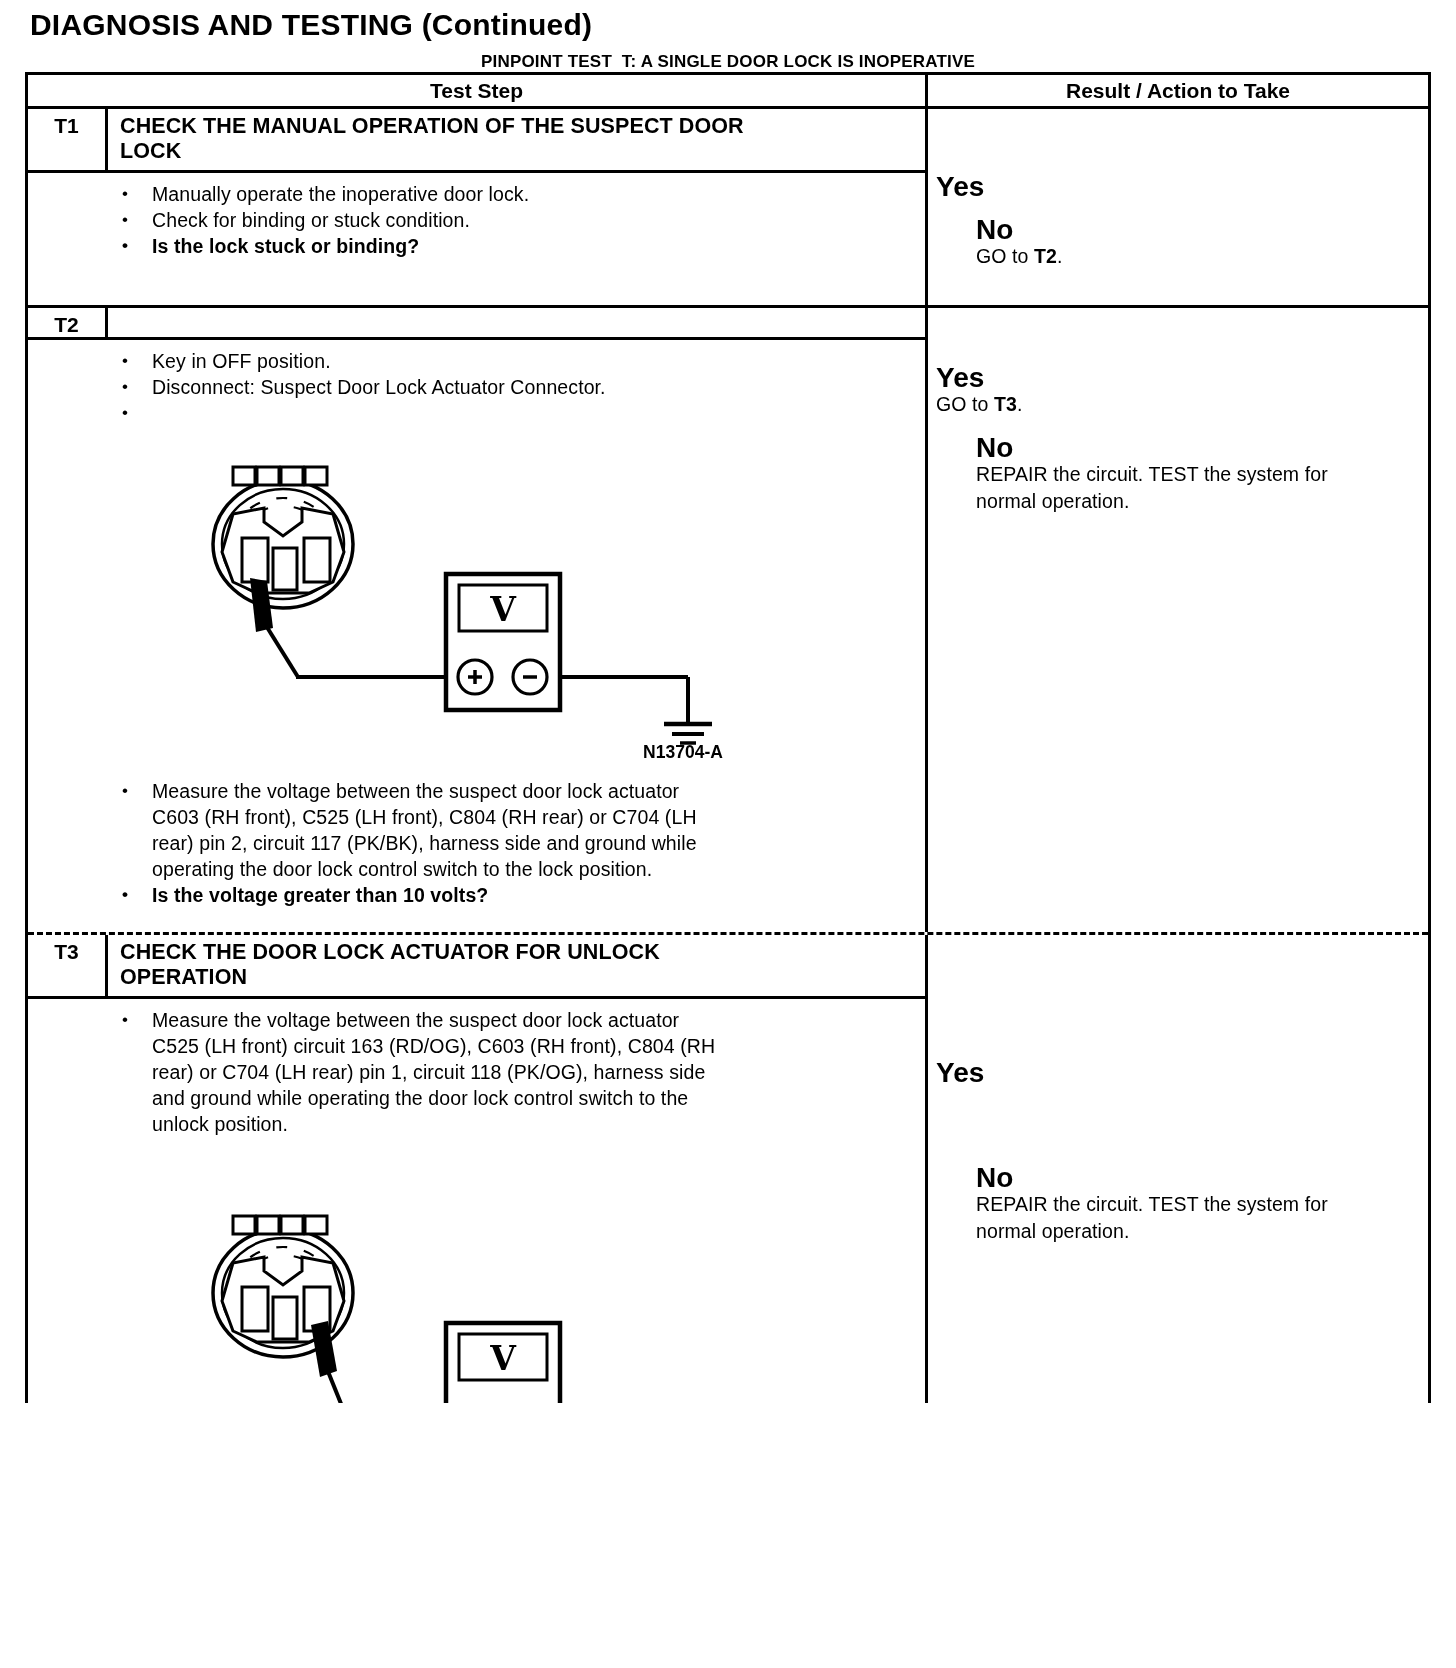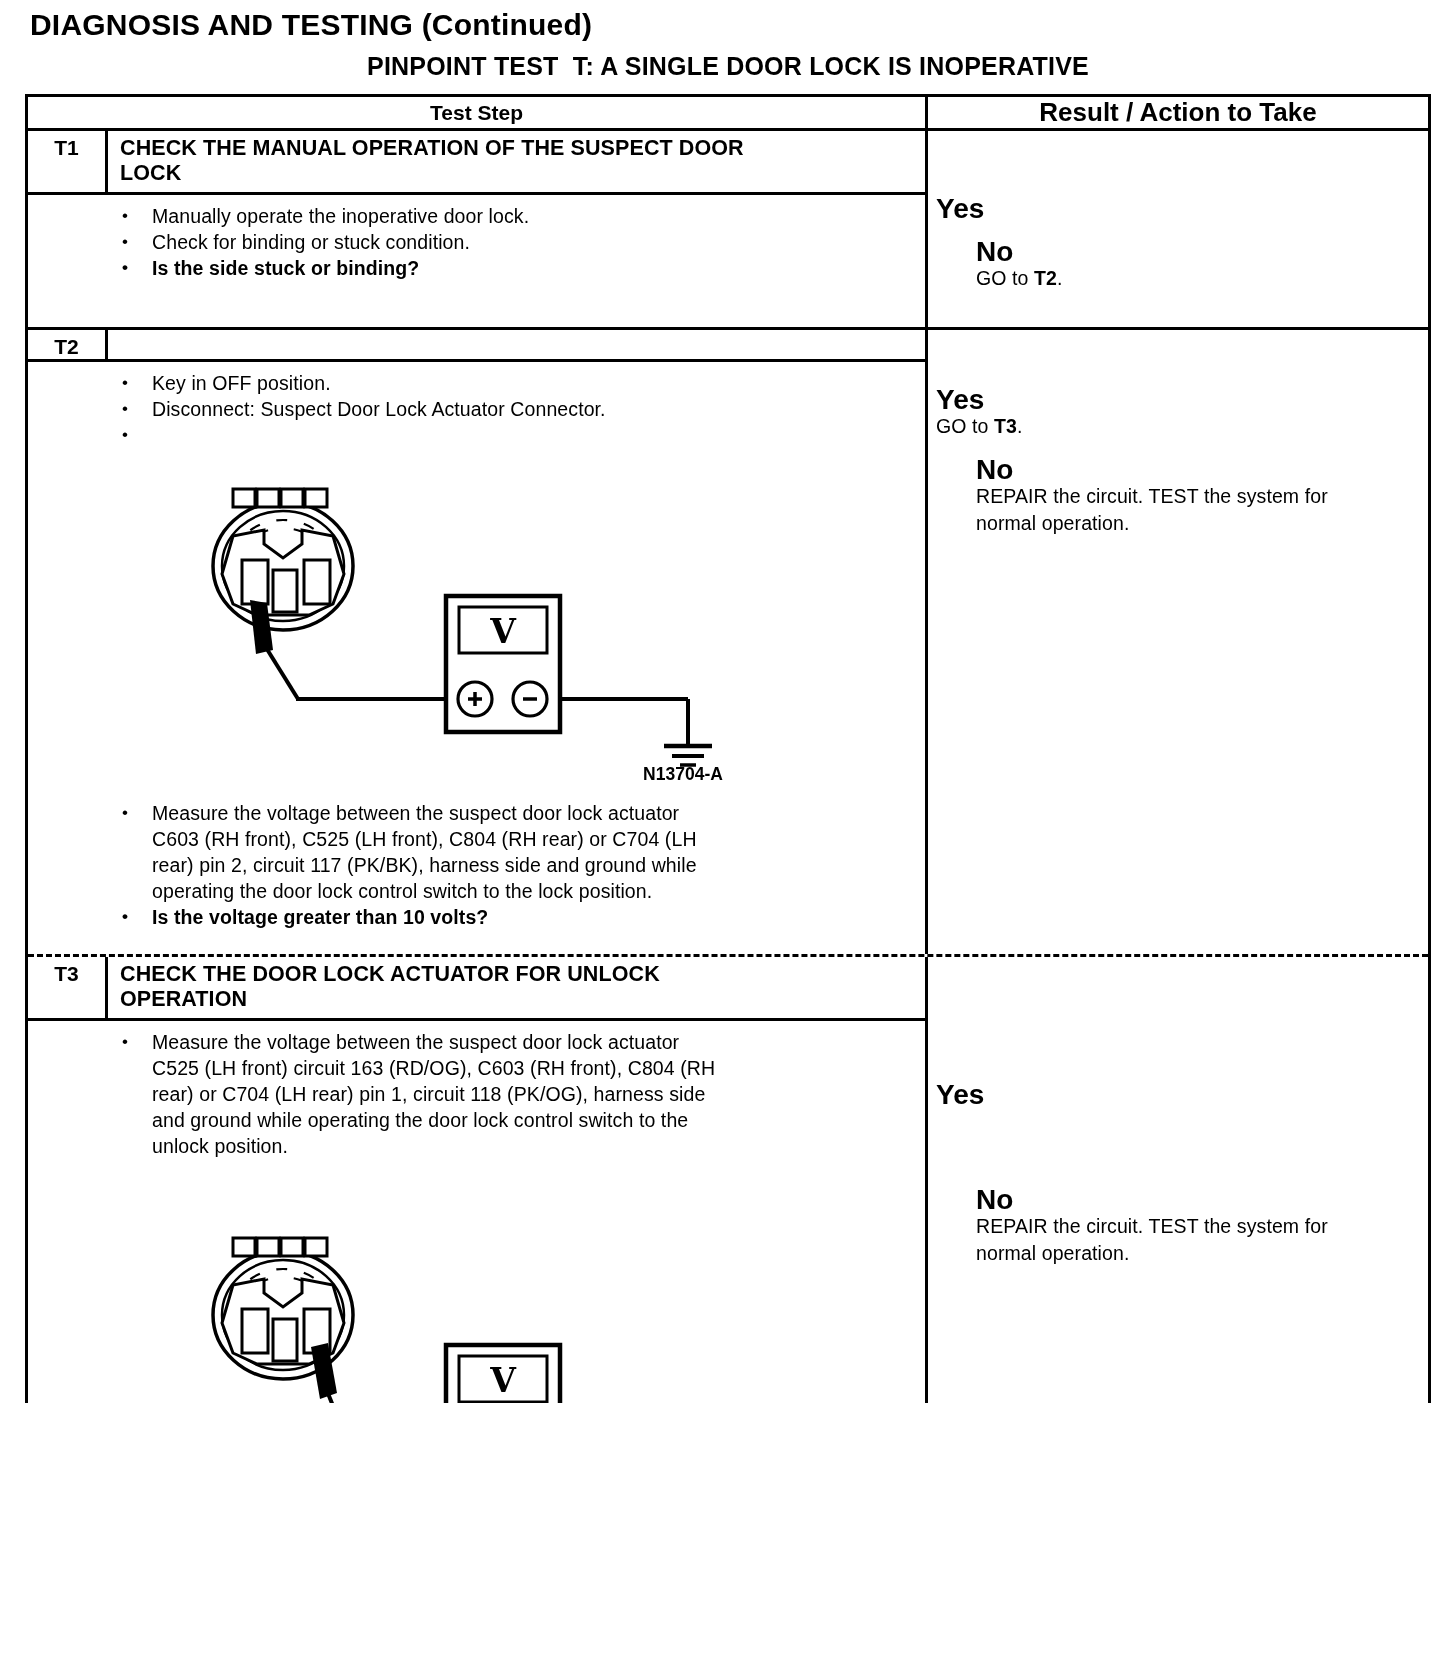--- a/index.html
+++ b/index.html
@@ -10,35 +10,35 @@
     font-family:"Liberation Sans", sans-serif;
     -webkit-font-smoothing:antialiased;
   }
   .page { position:relative; width:1456px; height:1403px; padding:6px 25px 8px 25px; overflow:hidden; }
 
   .page-title {
     font-size:30px; font-weight:bold; letter-spacing:0.2px;
     margin:2px 0 10px 5px;
   }
   .page-subtitle {
-    text-align:center; font-size:25px; font-weight:bold;
-    white-space:pre; margin:0 0 13px 0; letter-spacing:0.2px;
+    text-align:center; font-size:17px; font-weight:bold;
+    white-space:pre; margin:0 0 0 0; letter-spacing:0.2px;
   }
 
   .ptable {
     width:1406px; height:1573px;
     border:3px solid #000;
     display:flex; flex-direction:column;
   }
   .thead { display:flex; height:34px; border-bottom:3px solid #000; flex:none; }
   .th-left { width:900px; flex:none; border-right:3px solid #000;
     display:flex; align-items:center; justify-content:center;
     font-weight:bold; font-size:21px; }
   .th-right { flex:1; display:flex; align-items:center; justify-content:center;
-    font-weight:bold; font-size:26px; }
+    font-weight:bold; font-size:21px; }
 
   .trow { display:flex; overflow:hidden; flex:none; }
   .trow + .trow { border-top:3px solid #000; }
   .trow.sep-dashed { border-top:3px dashed #000; }
   .row-T1 { height:196px;border-radius:8px; }
   .row-T2 { height:627px; }
   .row-T3 { flex:1 1 auto; }
 
   .cell-left { width:900px; flex:none; border-right:3px solid #000; }
   .cell-right { flex:1; padding:0 34px 0 8px; }
@@ -94,21 +94,21 @@
                 <li class="bullet">
                   <span class="dot">•</span>
                   <span class="btext">Manually operate the inoperative door lock.</span>
                 </li>
                 <li class="bullet">
                   <span class="dot">•</span>
                   <span class="btext">Check for binding or stuck condition.</span>
                 </li>
                 <li class="bullet bold">
                   <span class="dot">•</span>
-                  <span class="btext">Is the side stuck or binding?</span>
+                  <span class="btext">Is the lock stuck or binding?</span>
                 </li>
               </ul>
             </div>
           </div>
           <div class="cell-right">
             <div class="result-block">
               <div class="result-verdict">Yes</div>
             </div>
             <div class="result-block">
               <div class="result-verdict">No</div>

